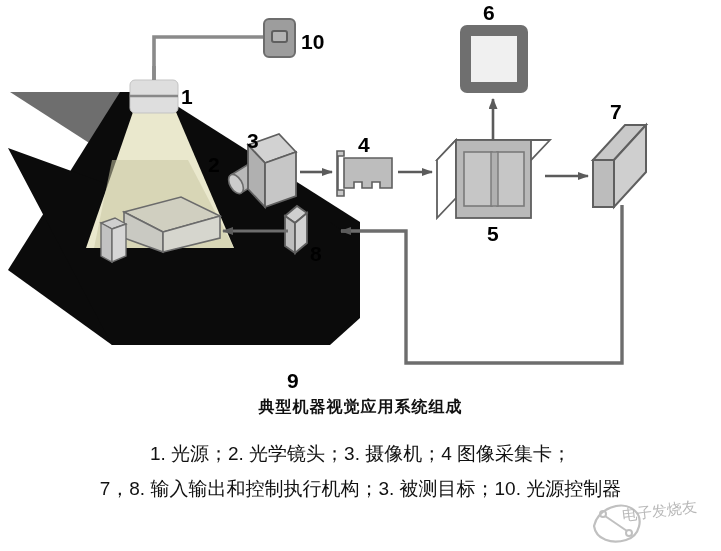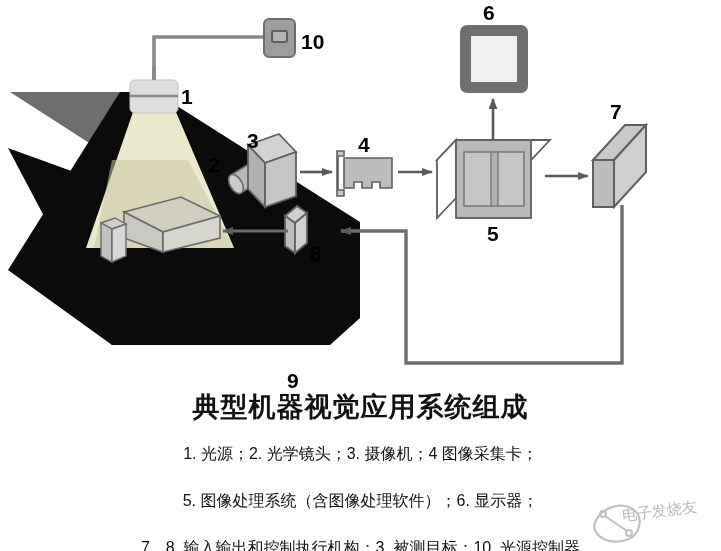--- a/index.html
+++ b/index.html
@@ -29,31 +29,31 @@
     display: block;
   }
   .caption-block {
     position: absolute;
     left: 0;
     top: 392px;
     width: 721px;
     text-align: center;
   }
   .diagram-title {
-    font-size: 27px;
+    font-size: 16px;
     font-weight: bold;
     letter-spacing: 1px;
     line-height: 30px;
     margin: 0;
     color: #111111;
   }
   .legend-line {
-    font-size: 16px;
+    font-size: 19px;
     line-height: 35px;
-    margin: 12px;
+    margin: 0;
     color: #111111;
     white-space: nowrap;
   }
   .legend-line-1 { margin-top: 14px; }
   .num-label {
     font-size: 21px;
     font-weight: bold;
     fill: #000000;
     font-family: "Liberation Sans", "DejaVu Sans", sans-serif;
   }
@@ -194,21 +194,20 @@
     <text class="num-label" x="487" y="241">5</text>
     <text class="num-label" x="483" y="20">6</text>
     <text class="num-label" x="610" y="119">7</text>
     <text class="num-label" x="310" y="261">8</text>
     <text class="num-label" x="287" y="388">9</text>
   </svg>
 
   <div class="caption-block">
     <div class="diagram-title">典型机器视觉应用系统组成</div>
     <div class="legend-line legend-line-1">1. 光源；2. 光学镜头；3. 摄像机；4 图像采集卡；</div>
-    <div class="legend-line">5. 图像处理系统（含图像处理软件）；6. 显示器；</div>
     <div class="legend-line">7，8. 输入输出和控制执行机构；3. 被测目标；10. 光源控制器</div>
   </div>
 
   <div class="watermark">
     <svg width="133" height="52" viewBox="0 0 133 52">
       <path d="M6,30 C10,12 34,4 46,14 C56,22 52,40 38,44 C24,48 8,44 6,30 Z" fill="none" stroke="#9a9a9a" stroke-width="2.2"></path>
       <circle cx="15" cy="18" r="3" fill="none" stroke="#9a9a9a" stroke-width="2"></circle>
       <circle cx="41" cy="37" r="3" fill="none" stroke="#9a9a9a" stroke-width="2"></circle>
       <line x1="17" y1="20" x2="39" y2="35" stroke="#9a9a9a" stroke-width="2"></line>
     </svg>

